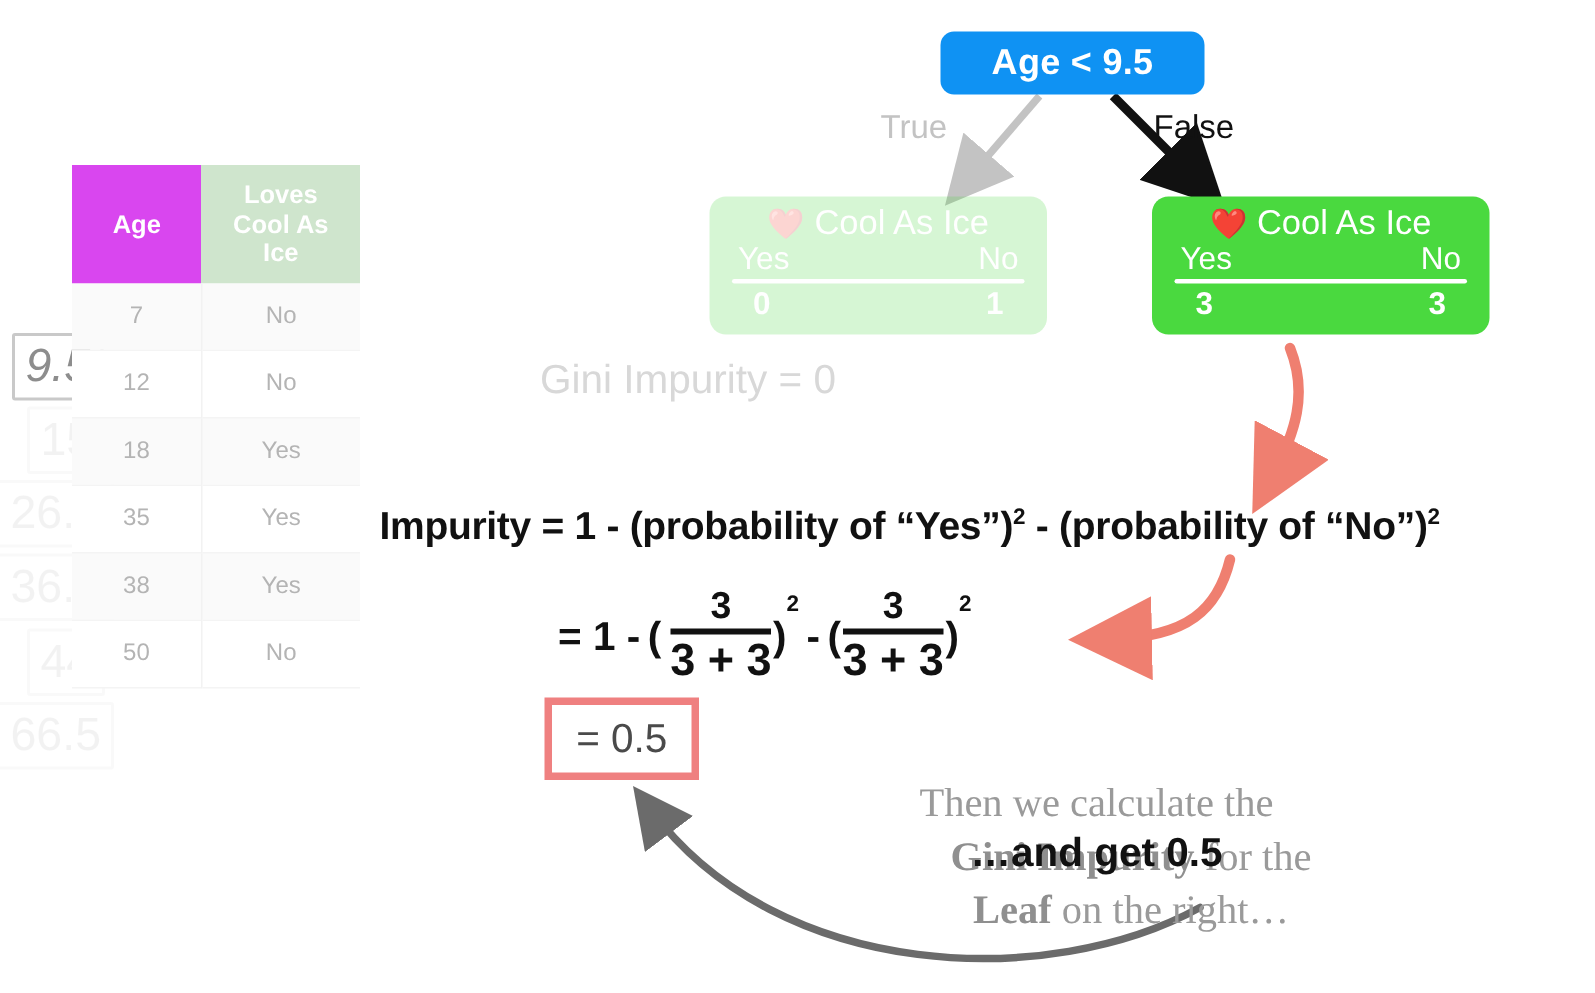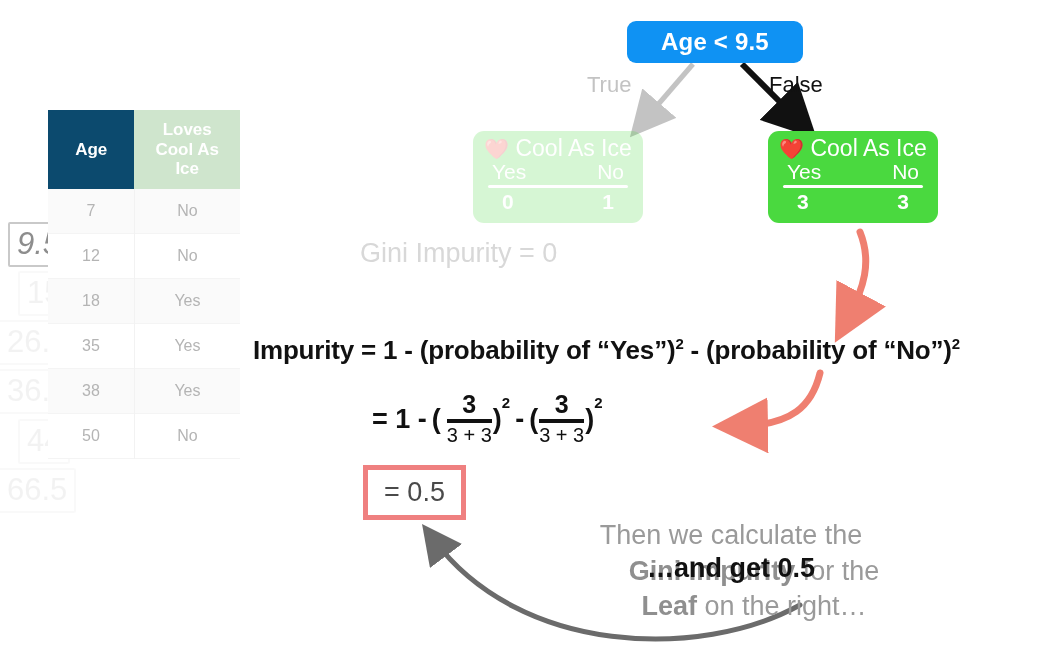--- a/index.html
+++ b/index.html
@@ -37,21 +37,21 @@
   table.dt { width: 192px; border-collapse: collapse; table-layout: fixed; }
   table.dt th {
     font-size: 17px;
     font-weight: bold;
     color: #ffffff;
     padding: 10px 4px;
     line-height: 1.15;
     vertical-align: middle;
     text-align: center;
   }
-  table.dt th.h-age  { background: #0c4a6e; width: 45%; }
+  table.dt th.h-age  { background: #d946ef; width: 45%; }
   table.dt th.h-love { background: #cfe5cd; width: 55%; margin-top: 28px; }
   table.dt td {
     font-size: 16px;
     color: #b4b4b4;
     text-align: center;
     padding: 13px 4px;
     border-right: 1px solid #f2f2f2;
   }
   table.dt td:last-child { border-right: none; }
   table.dt tbody tr:nth-child(odd)  { background: #fafafa; }
@@ -66,21 +66,21 @@
     background: #0f92f3;
     border-radius: 9px;
     display: flex; align-items: center; justify-content: center;
     color: #ffffff;
     font-size: 24px; font-weight: bold;
     letter-spacing: .2px;
   }
 
   .leaf {
     position: absolute;
-    width: 170px; height: 92px;
+    width: 225px; height: 92px;
     border-radius: 11px;
     background: #4ad93f;
     color: #ffffff;
     padding: 5px 11px 6px 11px;
   }
   .leaf.dim { opacity: 0.22; }
   .leaf-title {
     font-size: 23px; font-weight: 500;
     text-align: center; line-height: 1.05;
     white-space: nowrap;
@@ -136,21 +136,21 @@
     font-size: 27px; font-weight: bold; color: #111111;
     white-space: nowrap;
   }
   .frac {
     display: inline-flex; flex-direction: column;
     align-items: center; justify-content: center;
     margin: 0 1px; vertical-align: middle;
   }
   .frac .num { font-size: 25px; font-weight: bold; line-height: 1; }
   .frac .bar { height: 4px; background: #111; width: 100%; margin: 2px 0; }
-  .frac .den { font-size: 20px; font-weight: normal; line-height: 1.05; white-space: nowrap; }
+  .frac .den { font-size: 30px; font-weight: bold; line-height: 1.05; white-space: nowrap; }
   .formula-frac sup { font-size: 15px; font-weight: bold; align-self: flex-start; margin-top: 2px; }
   .op { margin: 0 5px; }
 
   .result-box {
     position: absolute;
     left: 363px; top: 465px;
     width: 103px; height: 55px;
     border: 5px solid #ef8080;
     background: #ffffff;
     display: flex; align-items: center; justify-content: center;
@@ -160,20 +160,21 @@
 
   
   .caption-gray {
     position: absolute;
     left: 566px; top: 518px;
     width: 330px;
     text-align: center;
     font-size: 27px;
     line-height: 1.32;
     color: #9a9a9a;
+    font-family: Liberation Serif, serif;
   }
   .caption-gray b { color: #8f8f8f; font-weight: bold; margin-left: 46px; }
 
   .caption-black {
     position: absolute;
     left: 566px; top: 551px;
     width: 330px;
     text-align: center;
     font-size: 27px;
     font-weight: bold;

